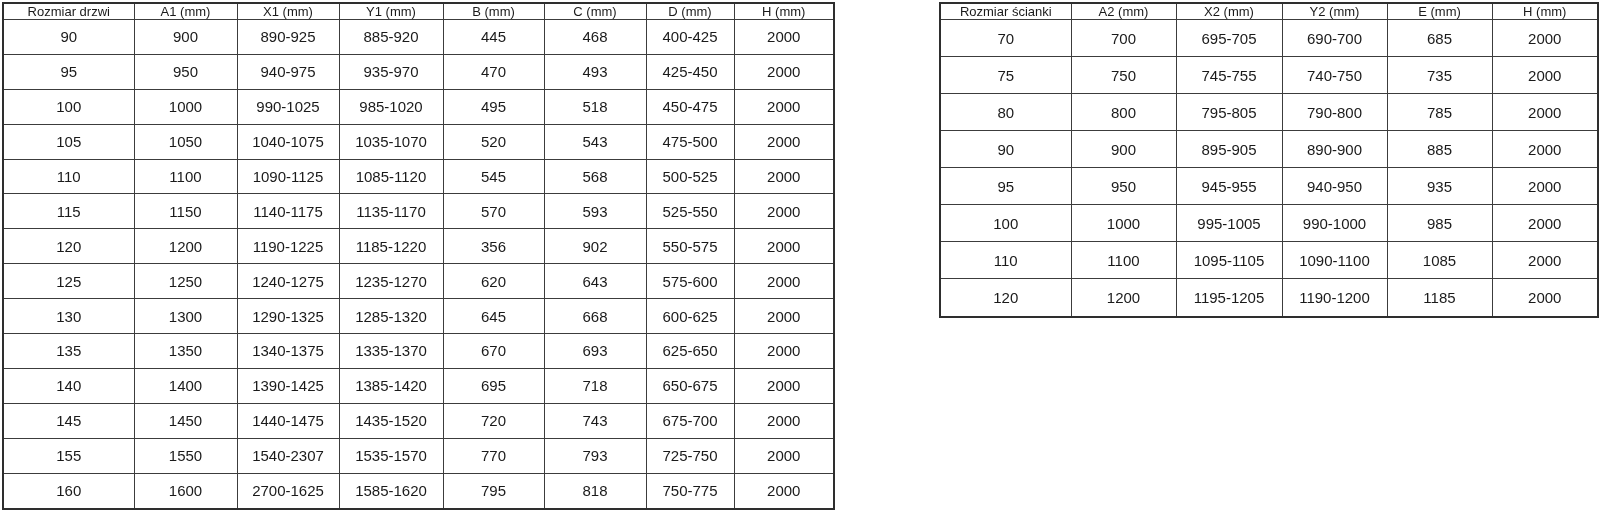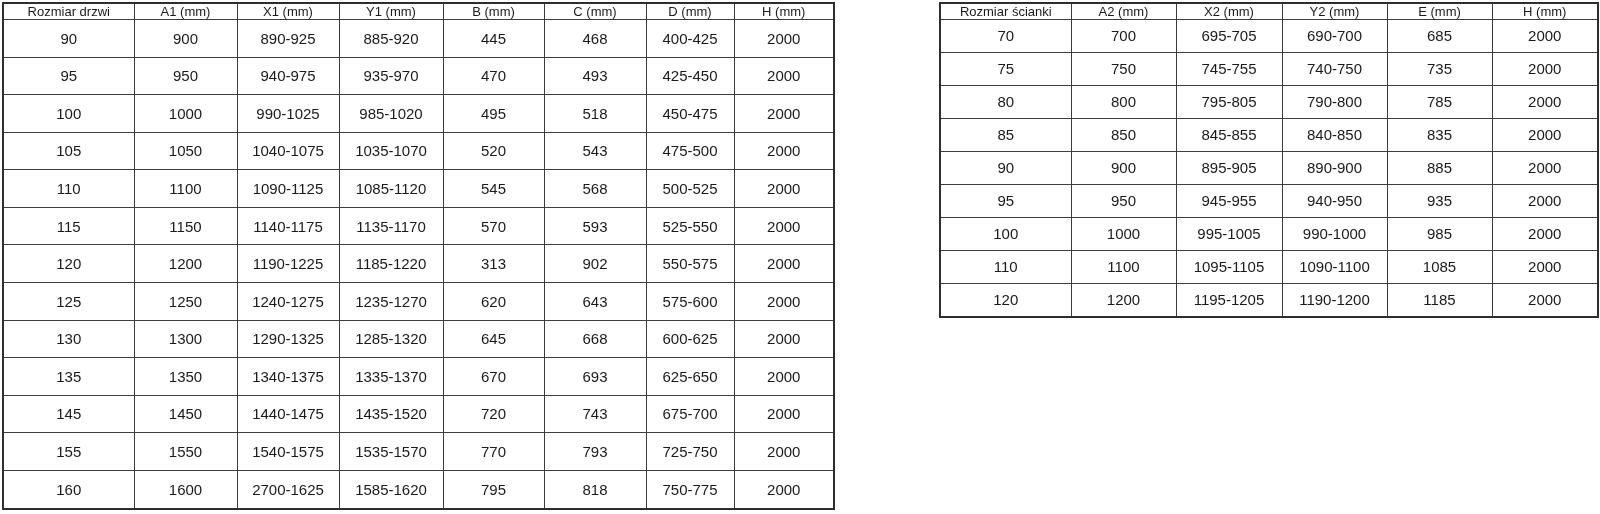--- a/index.html
+++ b/index.html
@@ -138,21 +138,21 @@
           <td>570</td>
           <td>593</td>
           <td>525-550</td>
           <td>2000</td>
         </tr>
         <tr>
           <td>120</td>
           <td>1200</td>
           <td>1190-1225</td>
           <td>1185-1220</td>
-          <td>313</td>
+          <td>356</td>
           <td>902</td>
           <td>550-575</td>
           <td>2000</td>
         </tr>
         <tr>
           <td>125</td>
           <td>1250</td>
           <td>1240-1275</td>
           <td>1235-1270</td>
           <td>620</td>
@@ -174,33 +174,43 @@
           <td>135</td>
           <td>1350</td>
           <td>1340-1375</td>
           <td>1335-1370</td>
           <td>670</td>
           <td>693</td>
           <td>625-650</td>
           <td>2000</td>
         </tr>
         <tr>
+          <td>140</td>
+          <td>1400</td>
+          <td>1390-1425</td>
+          <td>1385-1420</td>
+          <td>695</td>
+          <td>718</td>
+          <td>650-675</td>
+          <td>2000</td>
+        </tr>
+        <tr>
           <td>145</td>
           <td>1450</td>
           <td>1440-1475</td>
           <td>1435-1520</td>
           <td>720</td>
           <td>743</td>
           <td>675-700</td>
           <td>2000</td>
         </tr>
         <tr>
           <td>155</td>
           <td>1550</td>
-          <td>1540-1575</td>
+          <td>1540-2307</td>
           <td>1535-1570</td>
           <td>770</td>
           <td>793</td>
           <td>725-750</td>
           <td>2000</td>
         </tr>
         <tr>
           <td>160</td>
           <td>1600</td>
           <td>2700-1625</td>
@@ -251,28 +261,20 @@
         </tr>
         <tr>
           <td>80</td>
           <td>800</td>
           <td>795-805</td>
           <td>790-800</td>
           <td>785</td>
           <td>2000</td>
         </tr>
         <tr>
-          <td>85</td>
-          <td>850</td>
-          <td>845-855</td>
-          <td>840-850</td>
-          <td>835</td>
-          <td>2000</td>
-        </tr>
-        <tr>
           <td>90</td>
           <td>900</td>
           <td>895-905</td>
           <td>890-900</td>
           <td>885</td>
           <td>2000</td>
         </tr>
         <tr>
           <td>95</td>
           <td>950</td>

